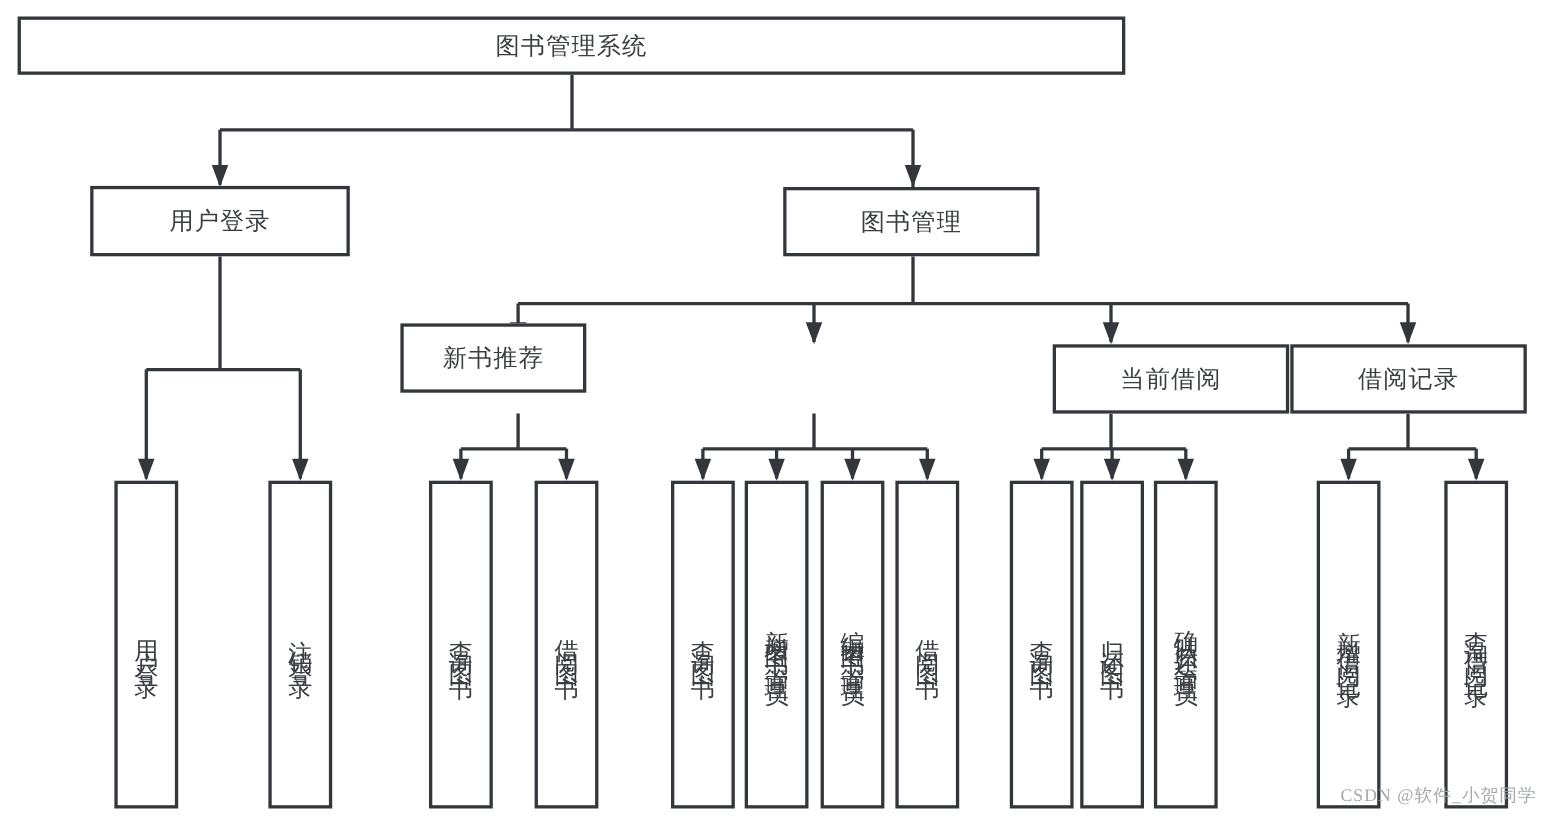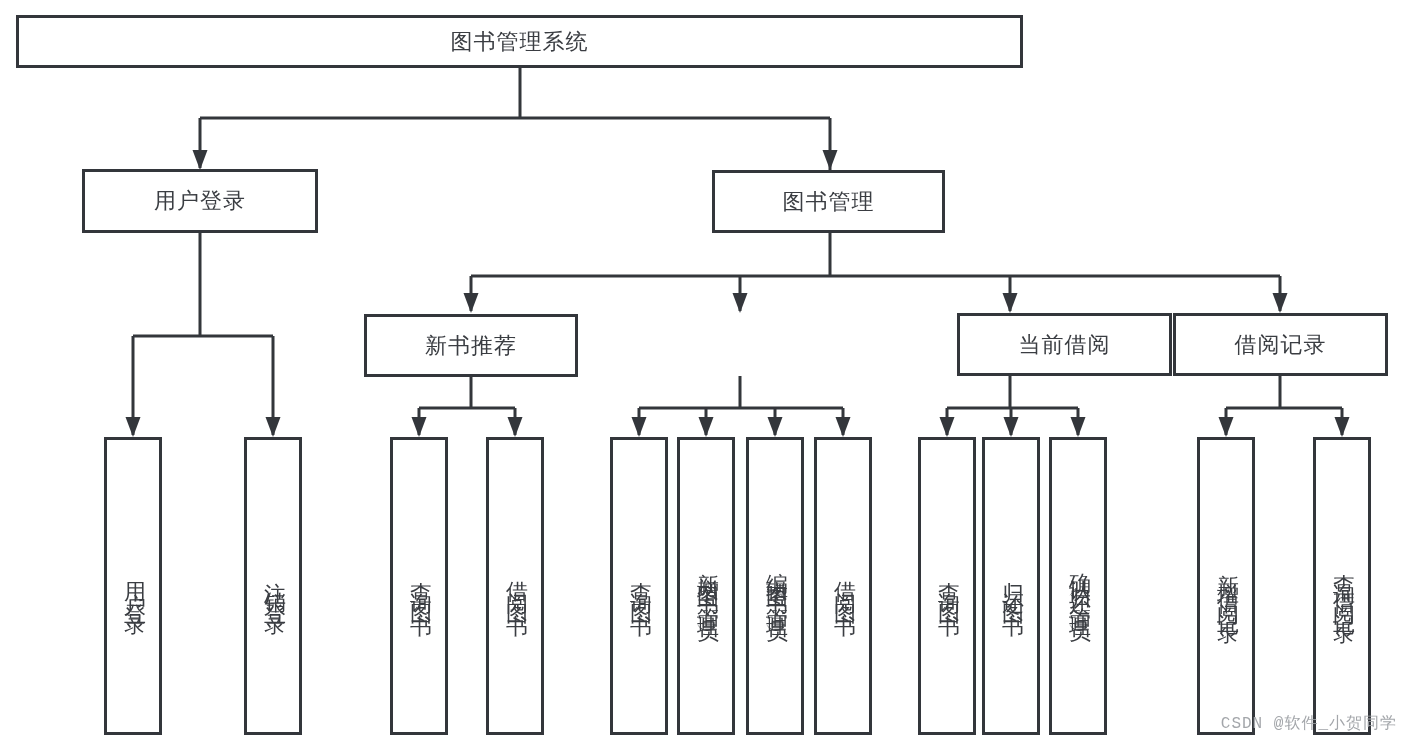--- a/index.html
+++ b/index.html
@@ -1,20 +1,20 @@
 <!DOCTYPE html>
 <html><head>
 <meta charset="utf-8">
 <style>
   html,body{margin:0;padding:0;background:#ffffff;}
   .canvas{
     position:relative;
     width:1405px;height:747px;
     background:#ffffff;
-    font-family:Liberation Mono, monospace;
+    font-family:Liberation Serif, serif;
     color:#3a3d42;
     overflow:hidden;
   }
   svg.connectors{position:absolute;left:0;top:0;width:1405px;height:747px;}
   .box{
     position:absolute;
     box-sizing:border-box;
     background:#ffffff;
     border:3px solid #33363b;
     display:flex;
@@ -84,21 +84,21 @@
     <use href="#ah" x="1078" y="437"></use>
     <use href="#ah" x="1226" y="437"></use>
     <use href="#ah" x="1342" y="437"></use>
   </svg>
 
   <div class="box" style="left:16px;top:15px;width:1007px;height:53px;">图书管理系统</div>
 
   <div class="box" style="left:82px;top:169px;width:236px;height:64px;">用户登录</div>
   <div class="box" style="left:712px;top:170px;width:233px;height:63px;">图书管理</div>
 
-  <div class="box" style="left:364px;top:314px;width:214px;height:63px;text-align:center;">新书推荐</div>
+  <div class="box" style="left:364px;top:294px;width:169px;height:63px;text-align:center;">新书推荐</div>
   <div class="box" style="left:957px;top:313px;width:215px;height:63px;">当前借阅</div>
   <div class="box" style="left:1173px;top:313px;width:215px;height:63px;">借阅记录</div>
 
   <div class="box leaf ls4" style="left:104px;top:437px;width:58px;height:298px;">用户登录</div>
   <div class="box leaf ls4" style="left:244px;top:437px;width:58px;height:298px;">注销登录</div>
 
   <div class="box leaf ls4" style="left:390px;top:437px;width:58px;height:298px;">查询图书</div>
   <div class="box leaf ls4" style="left:486px;top:437px;width:58px;height:298px;">借阅图书</div>
 
   <div class="box leaf ls4" style="left:610px;top:437px;width:58px;height:298px;">查询图书</div>

